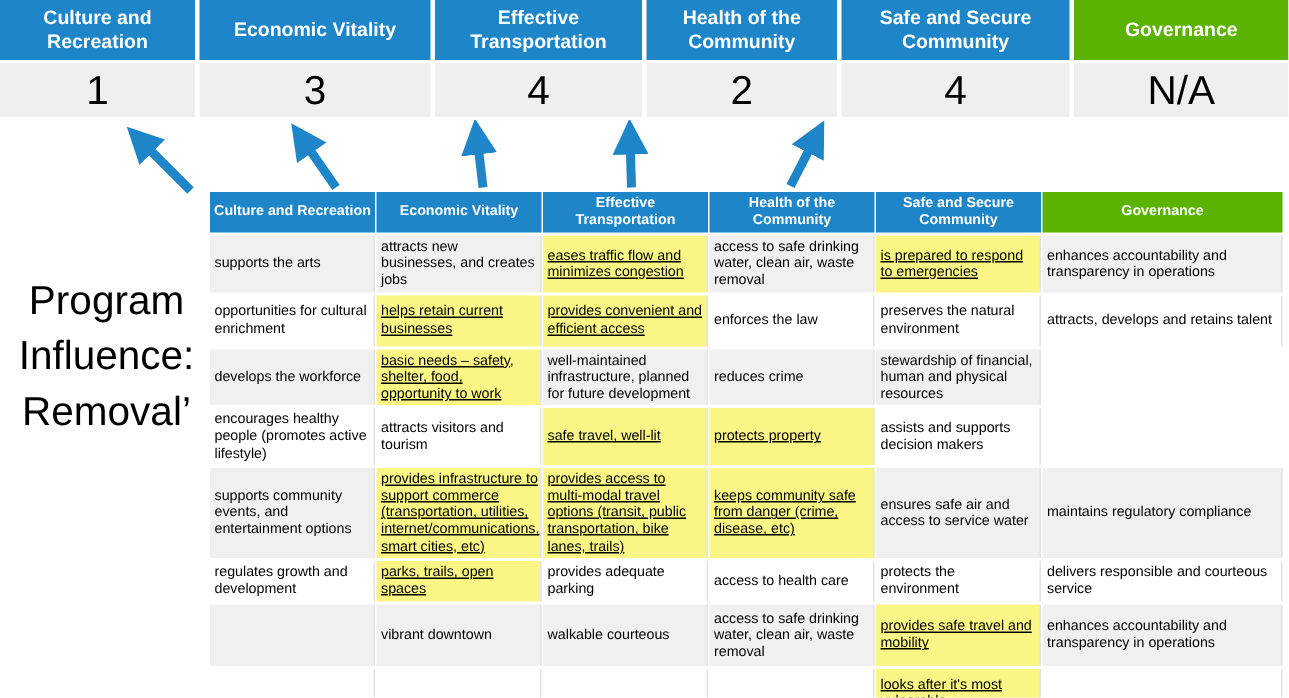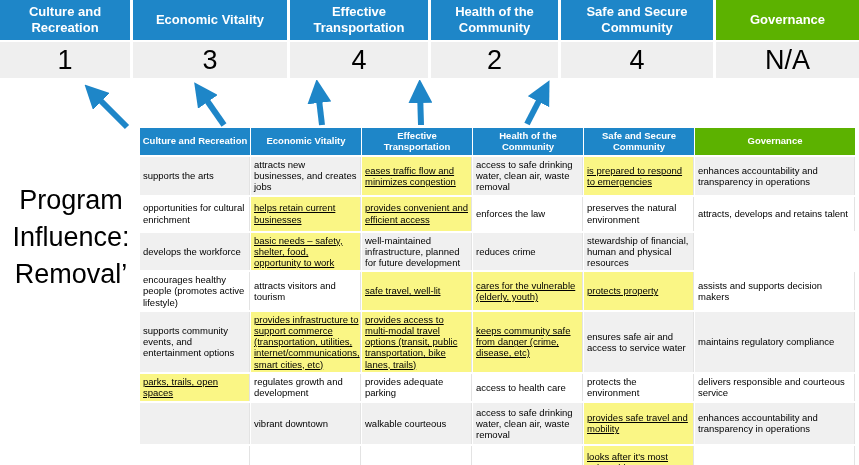--- a/index.html
+++ b/index.html
@@ -142,35 +142,34 @@
       <div class="m-cell">develops the workforce</div>
       <div class="m-cell hl">basic needs – safety, shelter, food, opportunity to work</div>
       <div class="m-cell">well-maintained infrastructure, planned for future development</div>
       <div class="m-cell">reduces crime</div>
       <div class="m-cell">stewardship of financial, human and physical resources</div>
     </div>
     <div class="m-grid m-row even">
       <div class="m-cell">encourages healthy people (promotes active lifestyle)</div>
       <div class="m-cell">attracts visitors and tourism</div>
       <div class="m-cell hl">safe travel, well-lit</div>
-      <div class="m-cell hl">cares for the vulnerable (elderly, youth)</div>
       <div class="m-cell hl">protects property</div>
       <div class="m-cell">assists and supports decision makers</div>
     </div>
     <div class="m-grid m-row odd">
       <div class="m-cell">supports community events, and entertainment options</div>
       <div class="m-cell hl">provides infrastructure to support commerce (transportation, utilities, internet/communications, smart cities, etc)</div>
       <div class="m-cell hl">provides access to multi-modal travel options (transit, public transportation, bike lanes, trails)</div>
       <div class="m-cell hl">keeps community safe from danger (crime, disease, etc)</div>
       <div class="m-cell">ensures safe air and access to service water</div>
       <div class="m-cell">maintains regulatory compliance</div>
     </div>
     <div class="m-grid m-row even">
+      <div class="m-cell">regulates growth and development</div>
       <div class="m-cell hl">parks, trails, open spaces</div>
-      <div class="m-cell">regulates growth and development</div>
       <div class="m-cell">provides adequate parking</div>
       <div class="m-cell">access to health care</div>
       <div class="m-cell">protects the environment</div>
       <div class="m-cell">delivers responsible and courteous service</div>
     </div>
     <div class="m-grid m-row odd">
       <div class="m-cell"></div>
       <div class="m-cell">vibrant downtown</div>
       <div class="m-cell">walkable courteous</div>
       <div class="m-cell">access to safe drinking water, clean air, waste removal</div>

